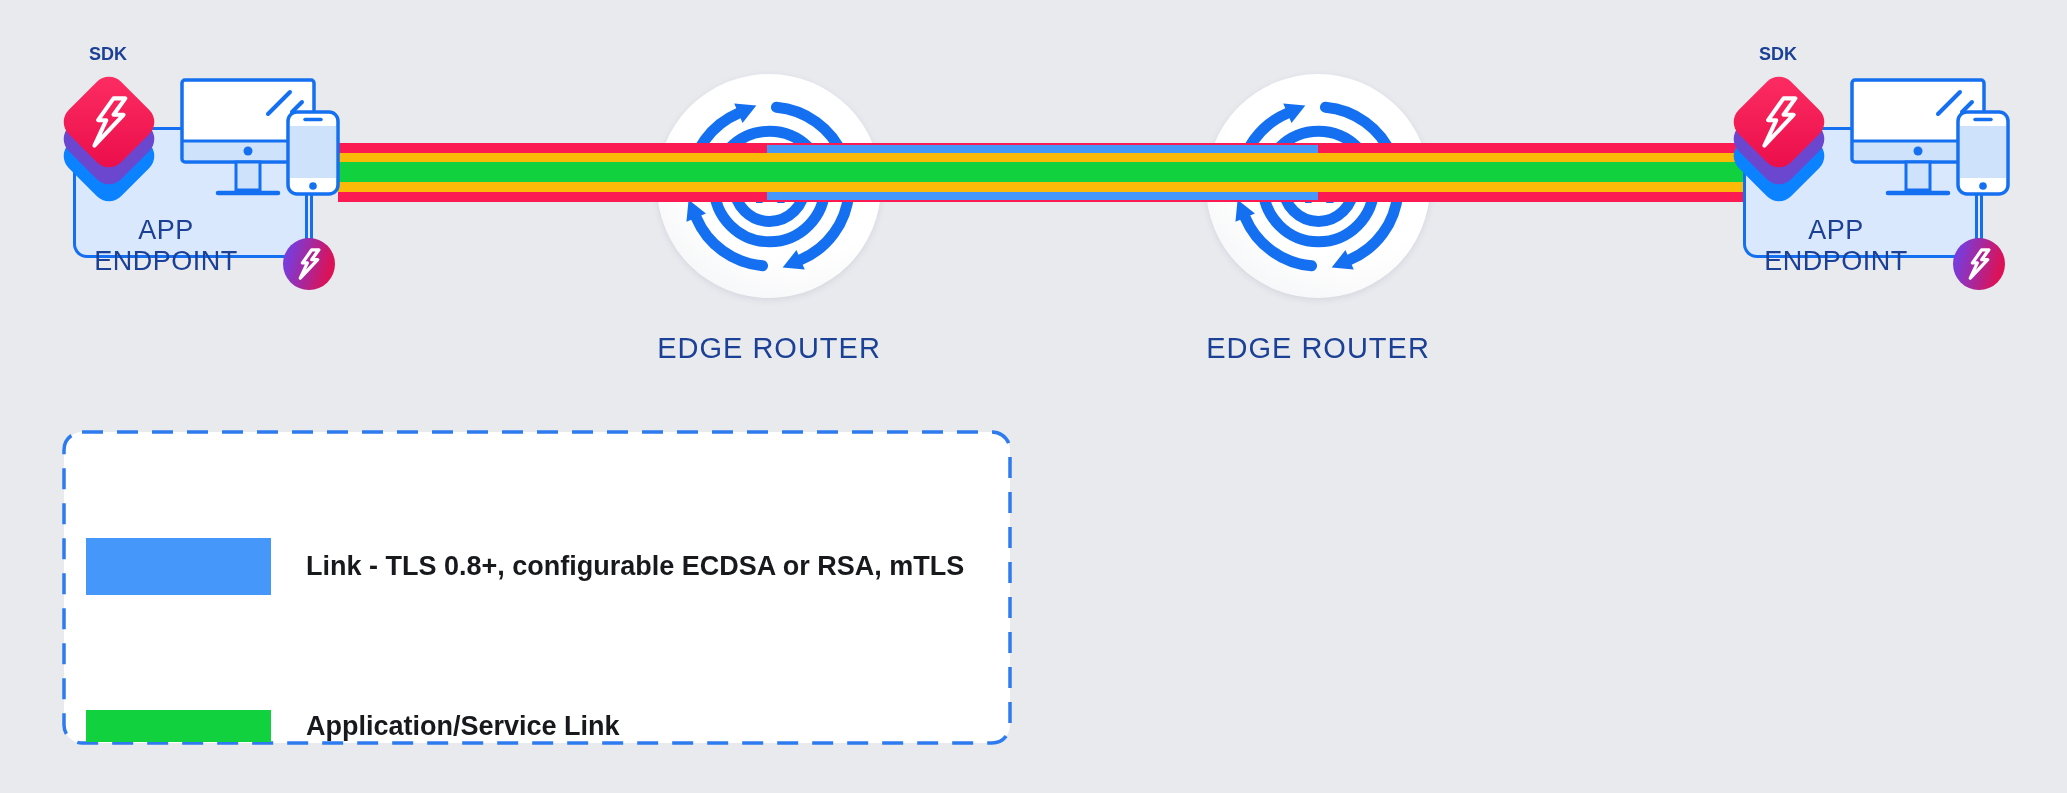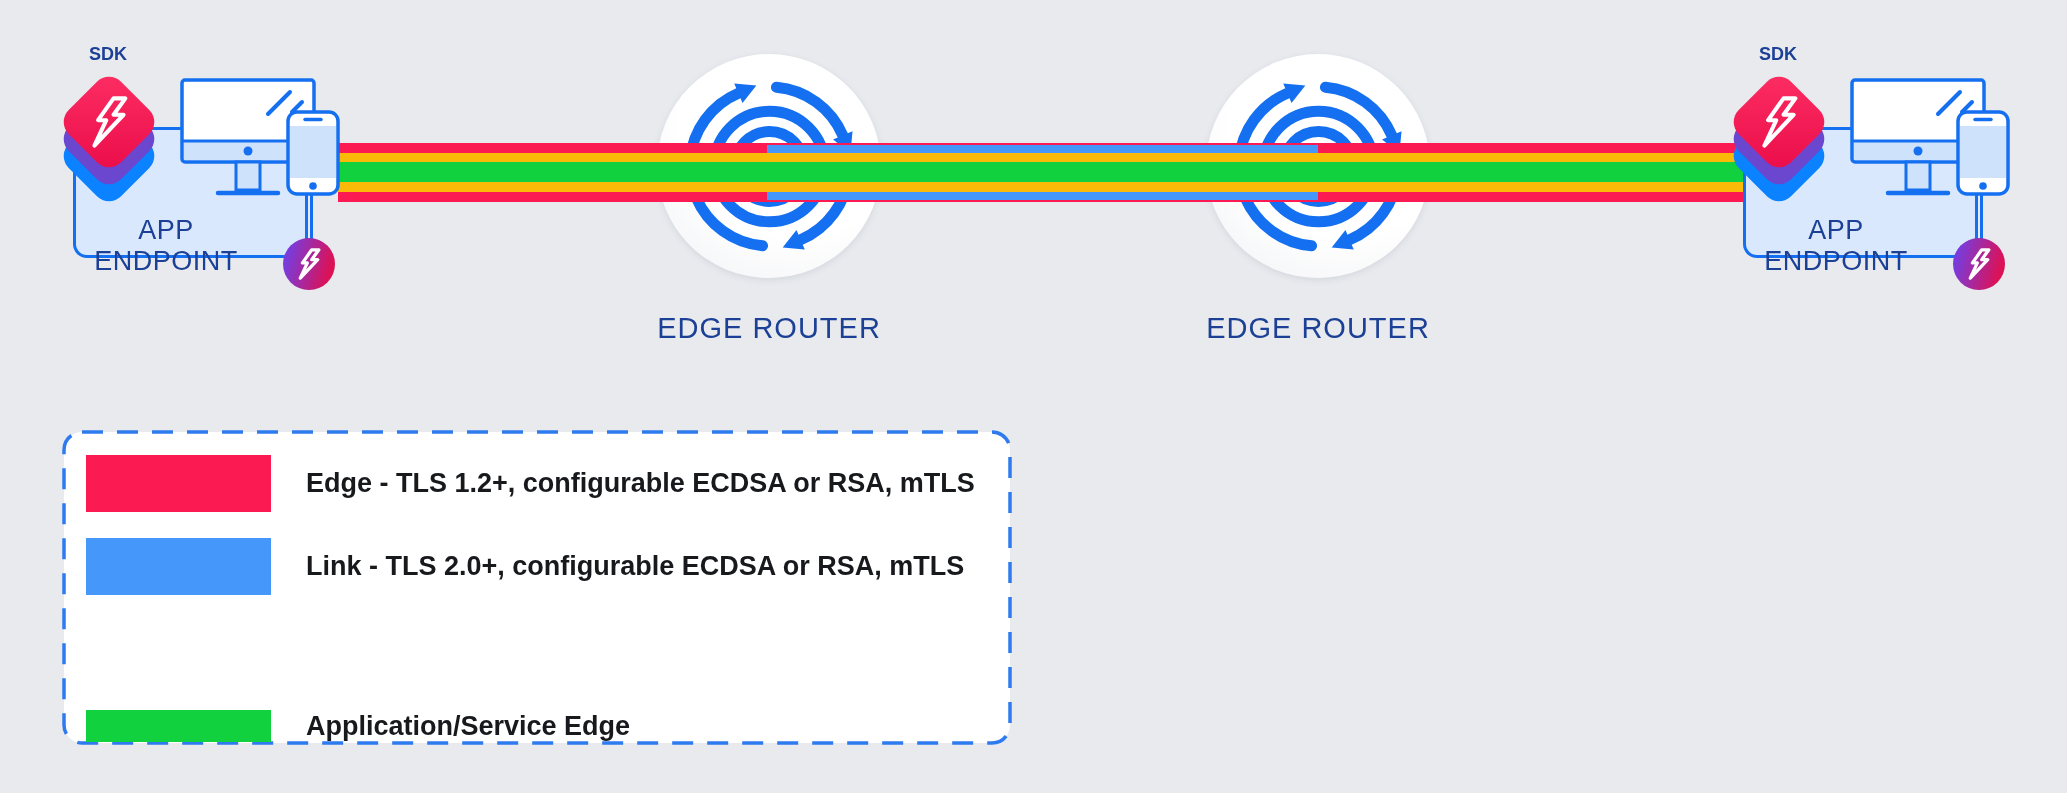--- a/index.html
+++ b/index.html
@@ -13,21 +13,21 @@
   .s-red.bot{top:192px;height:10px;}
   .s-blue{left:767px;width:551px;z-index:2;}
   .s-blue.top{top:145px;height:8px;}
   .s-blue.bot{top:192px;height:8px;}
   .s-yel{z-index:5;}
   .s-yel.top{top:153px;height:9px;}
   .s-yel.bot{top:182px;height:10px;}
   .s-green{top:162px;height:20px;z-index:5;}
 
   
-  .router{position:absolute;top:54px;width:224px;height:300px;z-index:0;}
+  .router{position:absolute;top:74px;width:224px;height:300px;z-index:0;}
   .router.left{left:657px;}
   .router.right{left:1206px;}
   .router-circle{position:absolute;left:0;top:0;width:224px;height:224px;border-radius:50%;
      background:radial-gradient(circle at 62% 30%, #ffffff 55%, #f0f1f4 100%);
      box-shadow:0 2px 6px rgba(120,130,150,.18); z-index:3;}
   .router-icon{position:absolute;left:15px;top:15px;width:195px;height:195px;z-index:4;overflow:visible;}
   .router-icon .stroke{fill:none;stroke:var(--iconBlue);stroke-width:13.5px;stroke-linecap:round;}
   .router-icon .head{fill:var(--iconBlue);}
   .router-icon .r-letter{fill:var(--iconBlue);font-family:"Liberation Sans",sans-serif;
      font-size:56px;font-weight:bold;}
@@ -205,27 +205,23 @@
       <svg viewBox="0 0 44 58">
         <path class="bolt-path" d="M27 3 L10 27 H19 L6 55 L38 21 H27 L40 3 Z"></path>
       </svg>
     </div>
   </div>
 
   <div class="legend">
     <svg class="legend-frame" viewBox="0 0 950 315">
       <rect x="2" y="2" width="946" height="311" rx="18" fill="#ffffff" stroke="var(--legendBorder)" stroke-width="3.5" stroke-dasharray="21 14"></rect>
     </svg>
-    <div class="lrow r1">
-      <div class="swatch" style="background: rgb(252, 26, 83);"></div>
-      <div class="ltext">Edge - TLS 1.2+, configurable ECDSA or RSA, mTLS</div>
-    </div>
     <div class="lrow r2">
       <div class="swatch" style="background: rgb(69, 152, 250);"></div>
-      <div class="ltext">Link - TLS 2.0+, configurable ECDSA or RSA, mTLS</div>
+      <div class="ltext">Link - TLS 0.8+, configurable ECDSA or RSA, mTLS</div>
     </div>
     <div class="lrow r4">
       <div class="swatch" style="background: rgb(18, 209, 62);"></div>
-      <div class="ltext">Application/Service Edge</div>
+      <div class="ltext">Application/Service Link</div>
     </div>
   </div>
 
 </div>
 
 </body></html>

